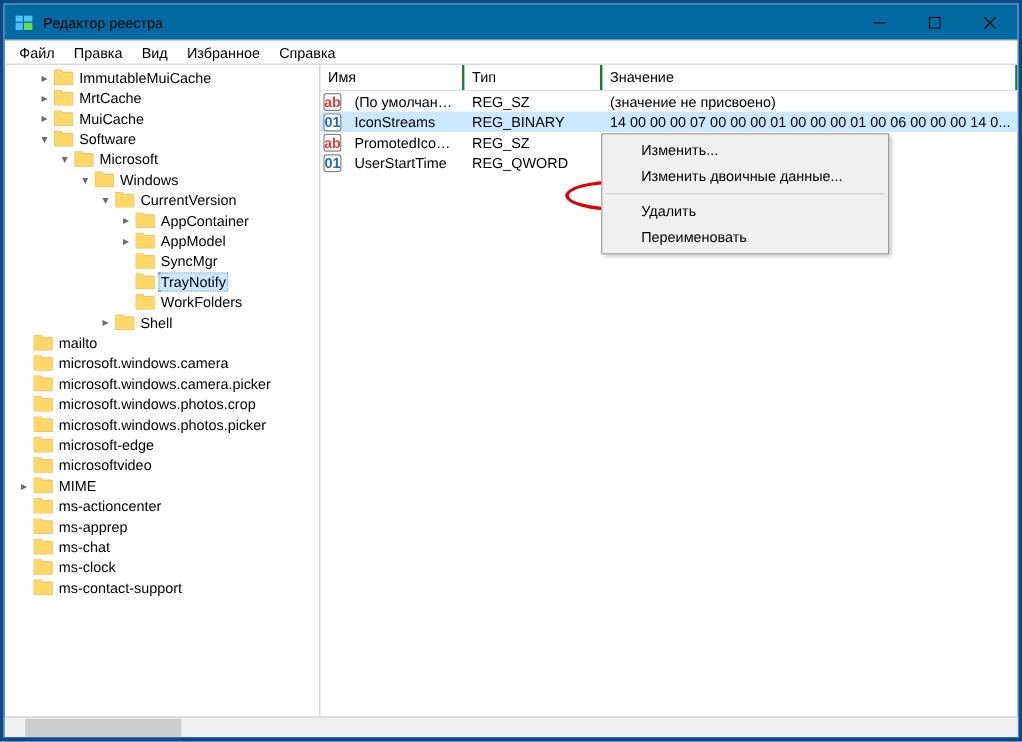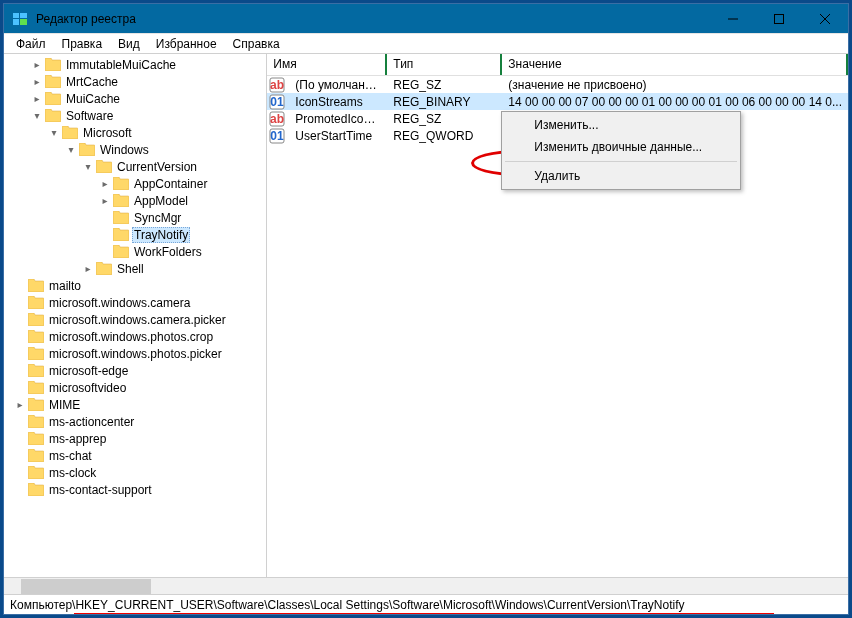--- a/index.html
+++ b/index.html
@@ -367,26 +367,23 @@
             <span class="cell c-type">REG_QWORD</span>
             <span class="cell c-val">6961)</span>
           </div>
         </div>
 
       <div class="ctxmenu" style="left:196px; top:57px;margin-left:38px;">
         <div class="citem">Изменить...</div>
         <div class="citem">Изменить двоичные данные...</div>
         <div class="csep"></div>
         <div class="citem">Удалить</div>
+        <div class="citem">Переименовать</div>
       </div>
       <div class="highlight-oval" style="left:204px; top:96px; width:94px; height:26px;"></div>
     </div>
   </div>
 
   <div class="scrollh">
       <div class="thumb"></div>
     </div>
 
-  <div class="status">
-    <span>Компьютер\HKEY_CURRENT_USER\Software\Classes\Local Settings\Software\Microsoft\Windows\CurrentVersion\TrayNotify</span>
-    <div class="redline" style="left:70px; width:700px;"></div>
-  </div>
 </div>
 
 </body></html>

